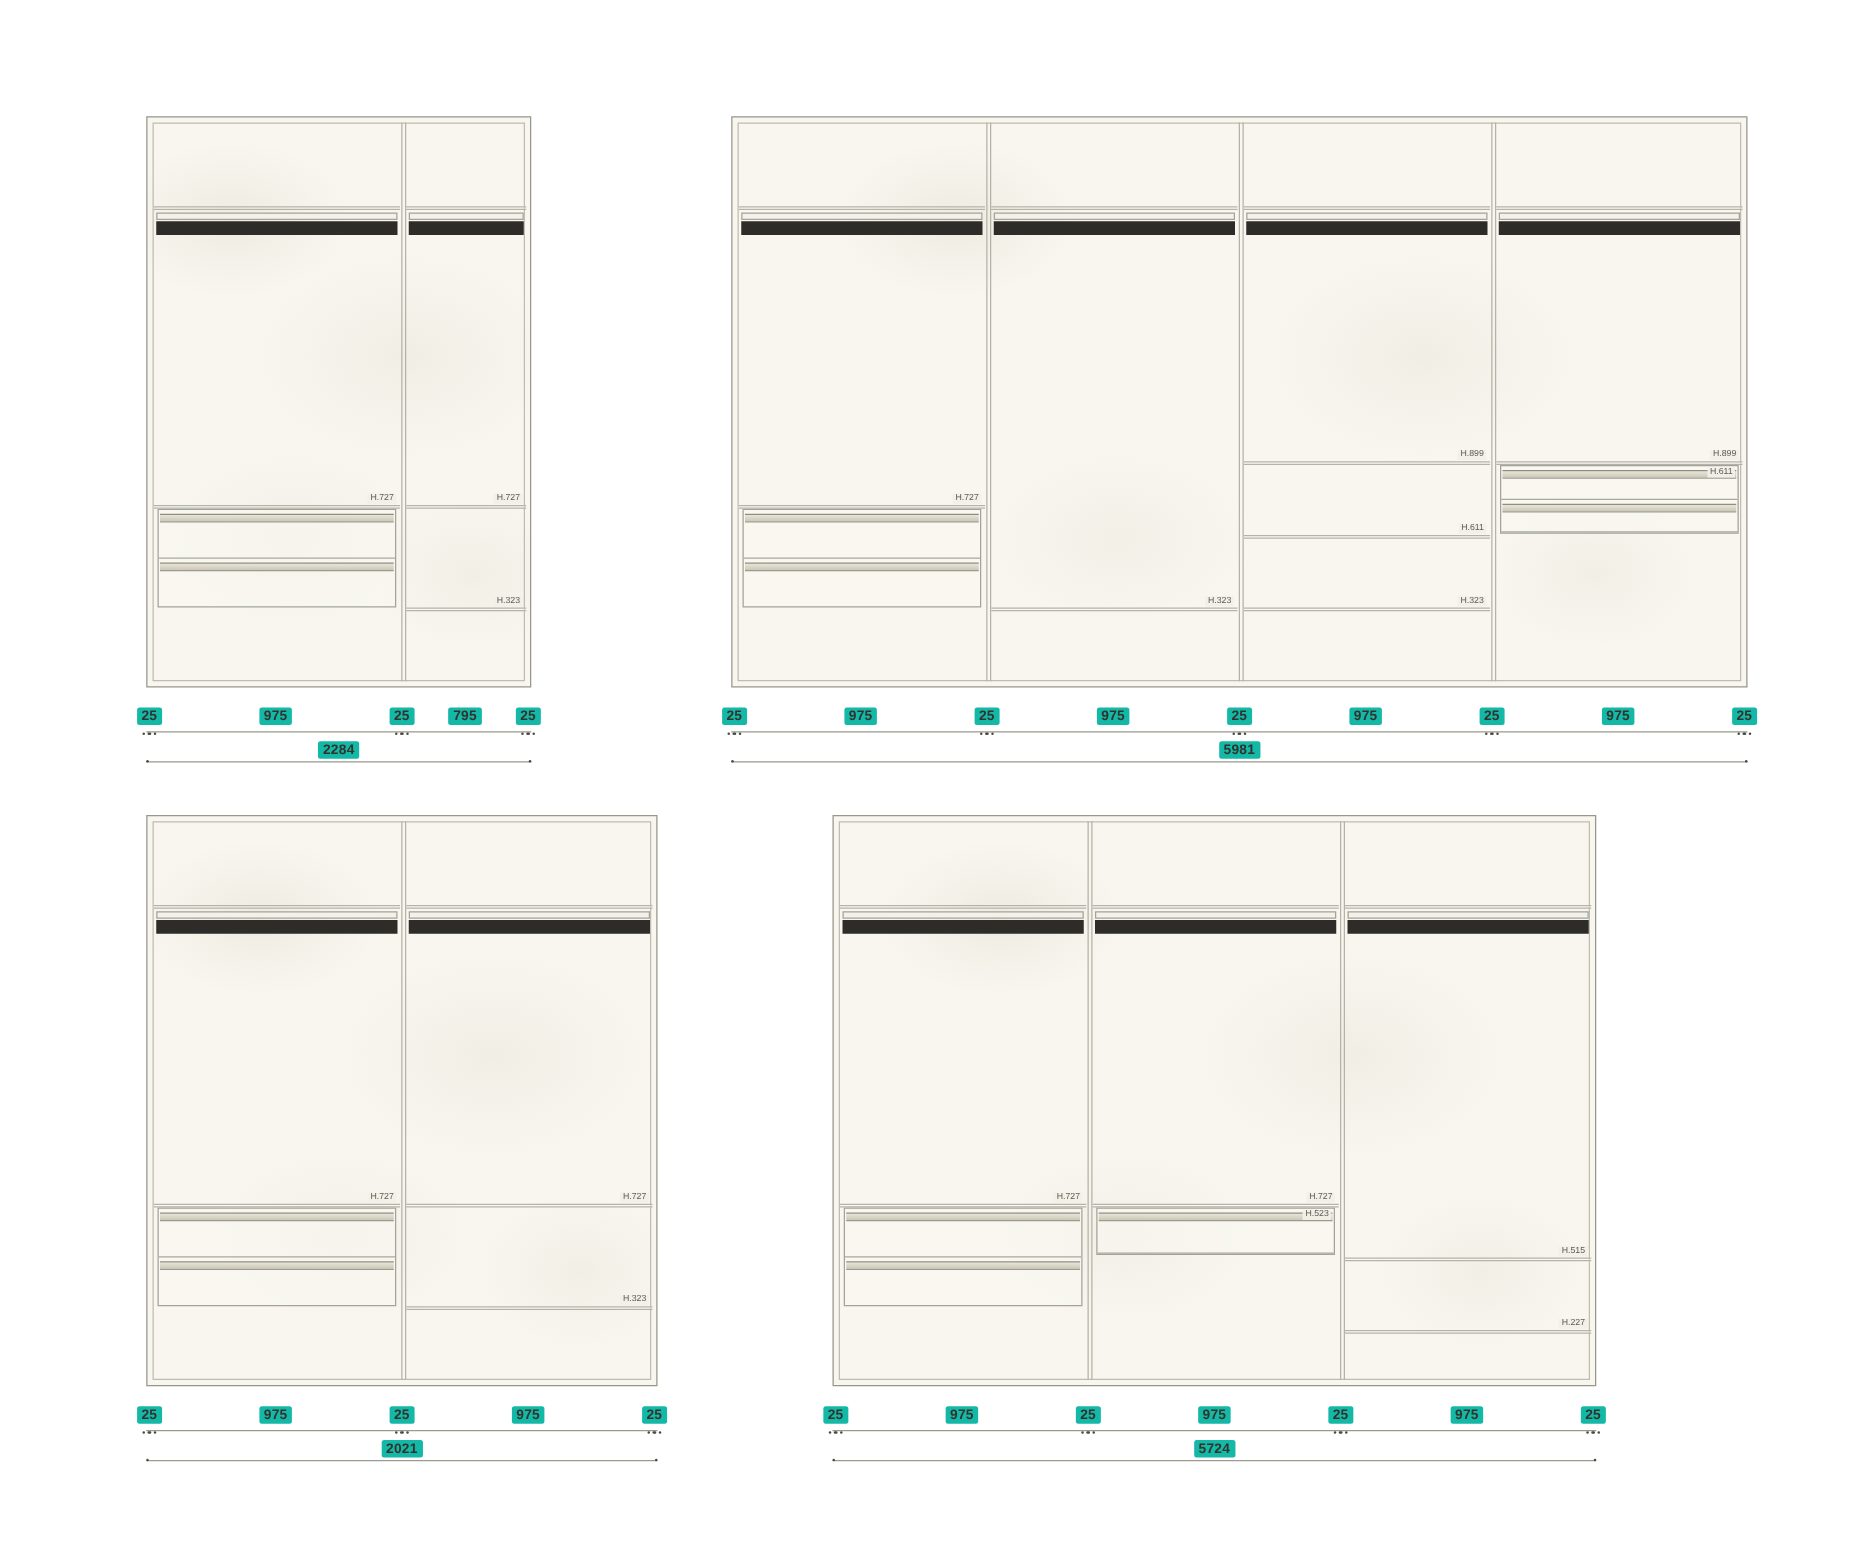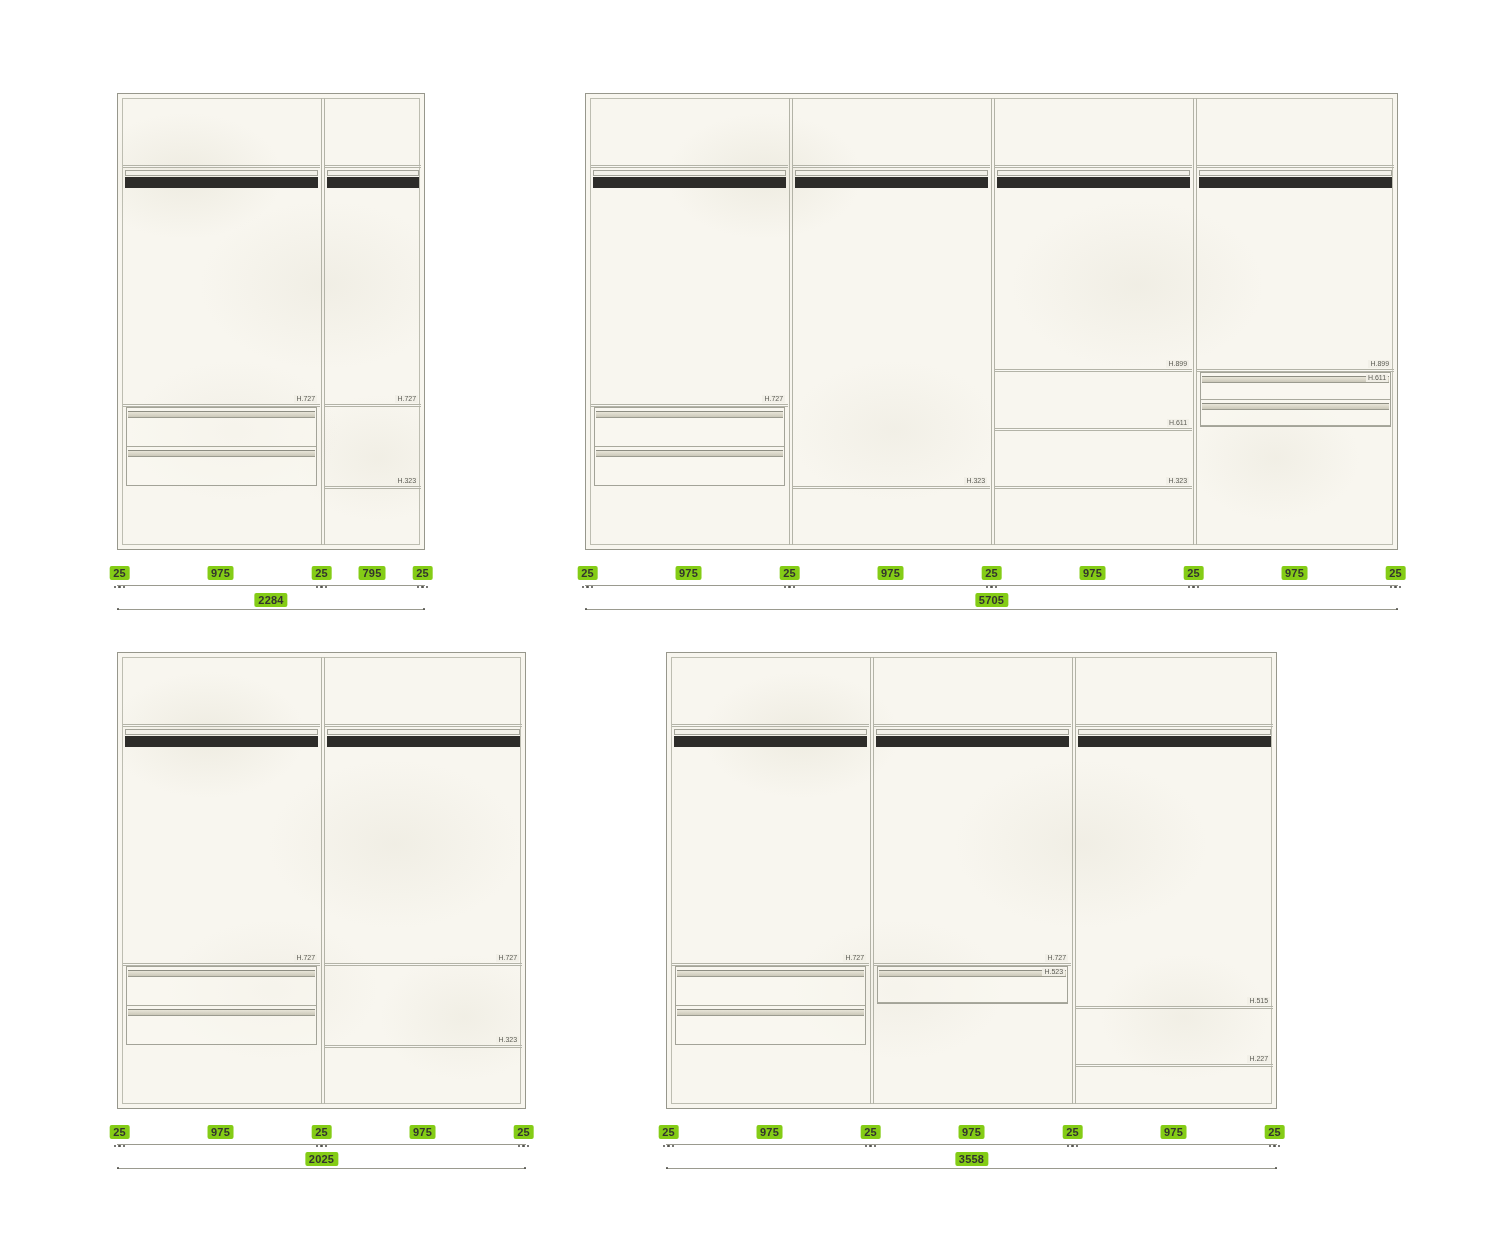--- a/index.html
+++ b/index.html
@@ -51,21 +51,21 @@
   }
   .unit-labels{
     position:absolute;top:1px;right:2px;display:flex;flex-direction:column;
     align-items:flex-end;gap:1px;z-index:4;
   }
   .unit-labels .shelf-label{position:static;}
   .dim-row{position:absolute;}
   .dim-label{
     position:absolute;top:0;transform:translateX(-50%);
     font-size:11px;font-weight:700;color:#33332e;letter-spacing:.2px;
-    background:#84cc16;border-radius:2px;padding:0 4px;line-height:14px;white-space:nowrap;
+    background:#14b8a6;border-radius:2px;padding:0 4px;line-height:14px;white-space:nowrap;
   }
   .dim-line{position:absolute;height:1px;background:#9a9a8f;}
   .dim-dot{position:absolute;width:2px;height:2px;border-radius:50%;background:#4a4a44;}
   .total-label{top:auto;}
 </style>
 </head>
 <body>
 
 <div class="canvas">
     <div class="wardrobe" style="left: 117px; top: 93px; width: 308px; height: 457px;">
@@ -201,21 +201,21 @@
       <div class="dim-dot" style="left: 406.1px; top: 20px;"></div>
       <div class="dim-dot" style="left: 410.1px; top: 20px;"></div>
       <div class="dim-dot" style="left: 603px; top: 20px;"></div>
       <div class="dim-dot" style="left: 607px; top: 20px;"></div>
       <div class="dim-dot" style="left: 608.1px; top: 20px;"></div>
       <div class="dim-dot" style="left: 612.1px; top: 20px;"></div>
       <div class="dim-dot" style="left: 805px; top: 20px;"></div>
       <div class="dim-dot" style="left: 809px; top: 20px;"></div>
       <div class="dim-dot" style="left: 810.1px; top: 20px;"></div>
       <div class="dim-dot" style="left: 814.1px; top: 20px;"></div>
-      <div class="dim-label total-label" style="left: 406.5px; top: 27px;">5705</div>
+      <div class="dim-label total-label" style="left: 406.5px; top: 27px;">5981</div>
       <div class="dim-line" style="left: 0px; width: 813px; top: 43px;"></div>
       <div class="dim-dot" style="left: 0px; top: 42px;"></div>
       <div class="dim-dot" style="left: 811px; top: 42px;"></div>
     </div>
     <div class="wardrobe" style="left: 117px; top: 652px; width: 409px; height: 457px;">
       <div class="inner-frame"></div>
       <div class="bay" style="left: 5.1px; width: 197px;">
         <div class="hline top-shelf" style="top: 66.1px;"></div>
         <div class="hline rail-strip" style="top: 70.5px; height: 6.7px;"></div>
         <div class="hline rail-bar" style="top: 77.8px; height: 11.5px;"></div>
@@ -253,21 +253,21 @@
       <div class="dim-dot" style="left: 2.1px; top: 20px;"></div>
       <div class="dim-dot" style="left: 6.1px; top: 20px;"></div>
       <div class="dim-dot" style="left: 199px; top: 20px;"></div>
       <div class="dim-dot" style="left: 203px; top: 20px;"></div>
       <div class="dim-dot" style="left: 204.1px; top: 20px;"></div>
       <div class="dim-dot" style="left: 208.1px; top: 20px;"></div>
       <div class="dim-dot" style="left: 401px; top: 20px;"></div>
       <div class="dim-dot" style="left: 405px; top: 20px;"></div>
       <div class="dim-dot" style="left: 406.1px; top: 20px;"></div>
       <div class="dim-dot" style="left: 410.1px; top: 20px;"></div>
-      <div class="dim-label total-label" style="left: 204.5px; top: 27px;">2025</div>
+      <div class="dim-label total-label" style="left: 204.5px; top: 27px;">2021</div>
       <div class="dim-line" style="left: 0px; width: 409px; top: 43px;"></div>
       <div class="dim-dot" style="left: 0px; top: 42px;"></div>
       <div class="dim-dot" style="left: 407px; top: 42px;"></div>
     </div>
     <div class="wardrobe" style="left: 666px; top: 652px; width: 611px; height: 457px;">
       <div class="inner-frame"></div>
       <div class="bay" style="left: 5.1px; width: 197px;">
         <div class="hline top-shelf" style="top: 66.1px;"></div>
         <div class="hline rail-strip" style="top: 70.5px; height: 6.7px;"></div>
         <div class="hline rail-bar" style="top: 77.8px; height: 11.5px;"></div>
@@ -327,18 +327,18 @@
       <div class="dim-dot" style="left: 204.1px; top: 20px;"></div>
       <div class="dim-dot" style="left: 208.1px; top: 20px;"></div>
       <div class="dim-dot" style="left: 401px; top: 20px;"></div>
       <div class="dim-dot" style="left: 405px; top: 20px;"></div>
       <div class="dim-dot" style="left: 406.1px; top: 20px;"></div>
       <div class="dim-dot" style="left: 410.1px; top: 20px;"></div>
       <div class="dim-dot" style="left: 603px; top: 20px;"></div>
       <div class="dim-dot" style="left: 607px; top: 20px;"></div>
       <div class="dim-dot" style="left: 608.1px; top: 20px;"></div>
       <div class="dim-dot" style="left: 612.1px; top: 20px;"></div>
-      <div class="dim-label total-label" style="left: 305.5px; top: 27px;">3558</div>
+      <div class="dim-label total-label" style="left: 305.5px; top: 27px;">5724</div>
       <div class="dim-line" style="left: 0px; width: 611px; top: 43px;"></div>
       <div class="dim-dot" style="left: 0px; top: 42px;"></div>
       <div class="dim-dot" style="left: 609px; top: 42px;"></div>
     </div>
   </div>
 
 </body></html>

